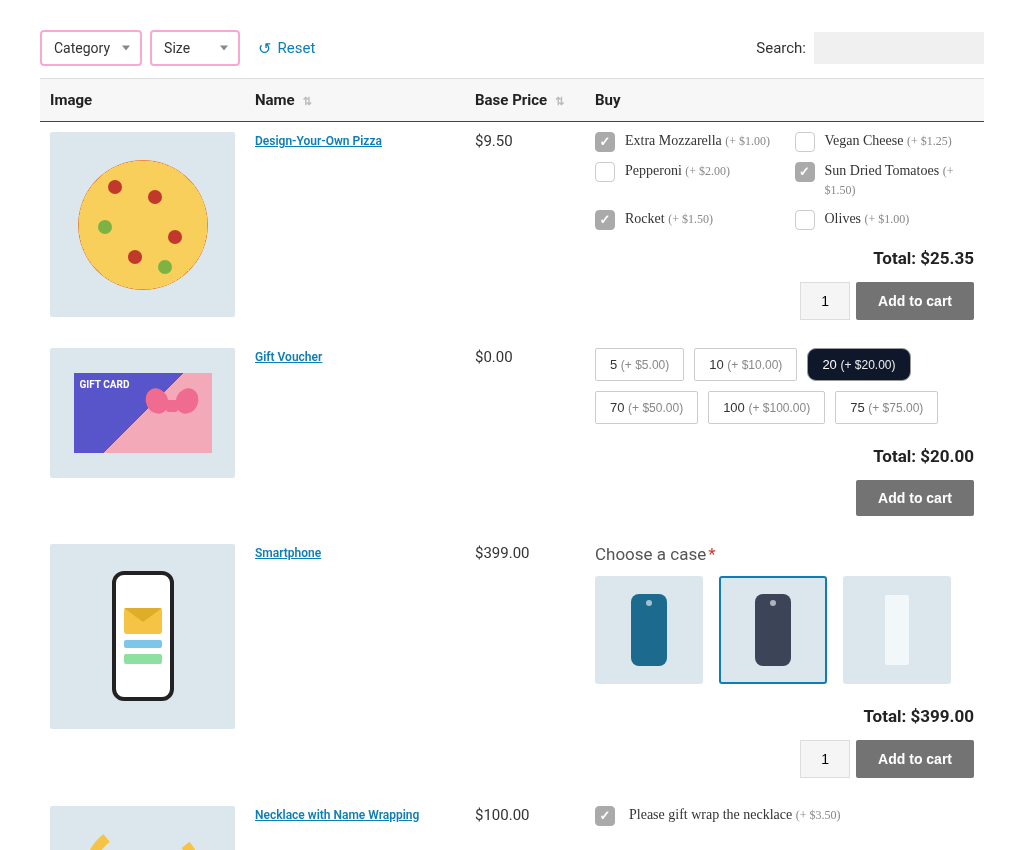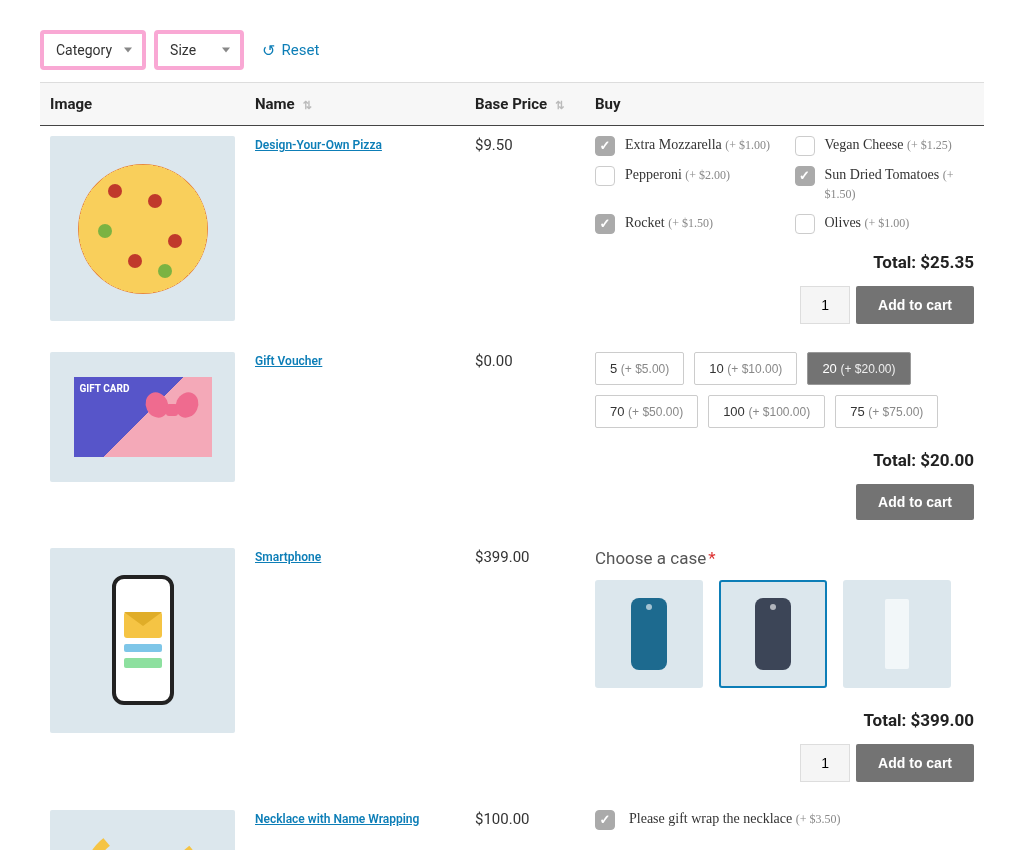--- a/index.html
+++ b/index.html
@@ -1,19 +1,19 @@
 <!DOCTYPE html>
 <html><head>
 <meta charset="utf-8">
 <style>
 * { box-sizing: border-box; margin: 0; padding: 0; }
 body { font-family: -apple-system, BlinkMacSystemFont, "Segoe UI", Roboto, sans-serif; font-size: 14px; color: #333; background: #fff; padding: 30px 40px; }
 .filters { display: flex; align-items: center; justify-content: space-between; margin-bottom: 12px; }
 .filters-left { display: flex; align-items: center; gap: 8px; }
-.dropdown { border: 4px solid #f9a8d4; border-radius: 4px; padding: 8px 30px 8px 12px; font-size: 14px; background: #fff; position: relative; cursor: pointer; min-width: 90px; }
+.dropdown { border: 2px solid #f9a8d4; border-radius: 4px; padding: 8px 30px 8px 12px; font-size: 14px; background: #fff; position: relative; cursor: pointer; min-width: 90px; }
 .dropdown::after { content: ''; position: absolute; right: 10px; top: 50%; transform: translateY(-50%); border-left: 4px solid transparent; border-right: 4px solid transparent; border-top: 5px solid #888; }
 .reset-link { color: #0d7eb7; text-decoration: none; font-size: 15px; display: flex; align-items: center; gap: 6px; margin-left: 10px; }
 .reset-icon { display: inline-block; font-size: 16px; }
 .search-wrap { display: flex; align-items: center; gap: 8px; }
 .search-label { font-size: 15px; color: #333; }
 .search-input { background: #f0f0f0; border: none; padding: 8px; width: 170px; font-size: 14px; }
 .table { width: 100%; border-collapse: collapse; }
 .table thead th { text-align: left; background: #f7f7f7; border-top: 1px solid #ddd; border-bottom: 1px solid #444; padding: 12px 10px; font-weight: 700; font-size: 15px; color: #222; position: relative; }
 .sortable::after { content: '⇅'; color: #bbb; font-size: 11px; margin-left: 8px; }
 .th-buy { text-align: right; }
@@ -50,21 +50,21 @@
 .checkbox.checked::after { content: '✓'; color: #fff; font-size: 13px; font-weight: bold; }
 .checkbox-label { font-size: 14px; color: #333; line-height: 1.35; }
 .addon-price { color: #888; font-size: 12px; }
 .total-row { text-align: right; font-size: 17px; font-weight: 700; margin-bottom: 14px; color: #222; }
 .cart-row { display: flex; justify-content: flex-end; gap: 6px; }
 .qty-input { width: 50px; height: 38px; border: 1px solid #ddd; background: #f5f5f5; text-align: center; font-size: 14px; }
 .addtocart-btn { background: #737373; color: #fff; border: none; padding: 10px 22px; font-size: 14px; font-weight: 600; cursor: pointer; border-radius: 2px; }
 .voucher-options { display: flex; flex-wrap: wrap; gap: 10px; margin-bottom: 22px; }
 .voucher-btn { border: 1px solid #ccc; background: #fff; padding: 8px 14px; font-size: 13px; cursor: pointer; border-radius: 2px; color: #333; }
 .voucher-btn .addon-price { color:#888; }
-.voucher-btn.selected { background: #737373; border-color: #999; color: #fff; }
+.voucher-btn.selected { background: #0f172a; border-color: #999; color: #fff; border-radius: 9px; }
 .voucher-btn.selected .addon-price { color: #eee; }
 .section-label { font-size: 17px; color: #555; margin-bottom: 12px; }
 .required { color: #d33; margin-left: 2px; }
 .case-options { display: flex; gap: 16px; margin-bottom: 22px; }
 .case-swatch { width: 108px; height: 108px; background: #dce7ed; display: flex; align-items: center; justify-content: center; cursor: pointer; border: 2px solid transparent; border-radius: 3px; }
 .case-swatch.selected { border-color: #0d7eb7; }
 .case-shape { width: 36px; height: 72px; border-radius: 8px; position: relative; }
 .case-shape::before { content:''; position:absolute; top:6px; left:50%; transform:translateX(-50%); width:6px; height:6px; border-radius:50%; background:rgba(255,255,255,0.6); }
 .case-blue { background: #1d6a8f; }
 .case-dark { background: #3c4557; }
@@ -77,20 +77,24 @@
 
 <div class="filters">
   <div class="filters-left">
     <div class="dropdown">Category</div>
     <div class="dropdown">Size</div>
     <a class="reset-link">
       <span class="reset-icon">↺</span>
       <span>Reset</span>
     </a>
   </div>
+  <div class="search-wrap">
+    <span class="search-label">Search:</span>
+    <input class="search-input" value="" style="">
+  </div>
 </div>
 
 <table class="table">
   <thead>
     <tr>
       <th>Image</th>
       <th class="sortable">Name</th>
       <th class="sortable">Base Price</th>
       <th class="th-buy">Buy</th>
     </tr>

